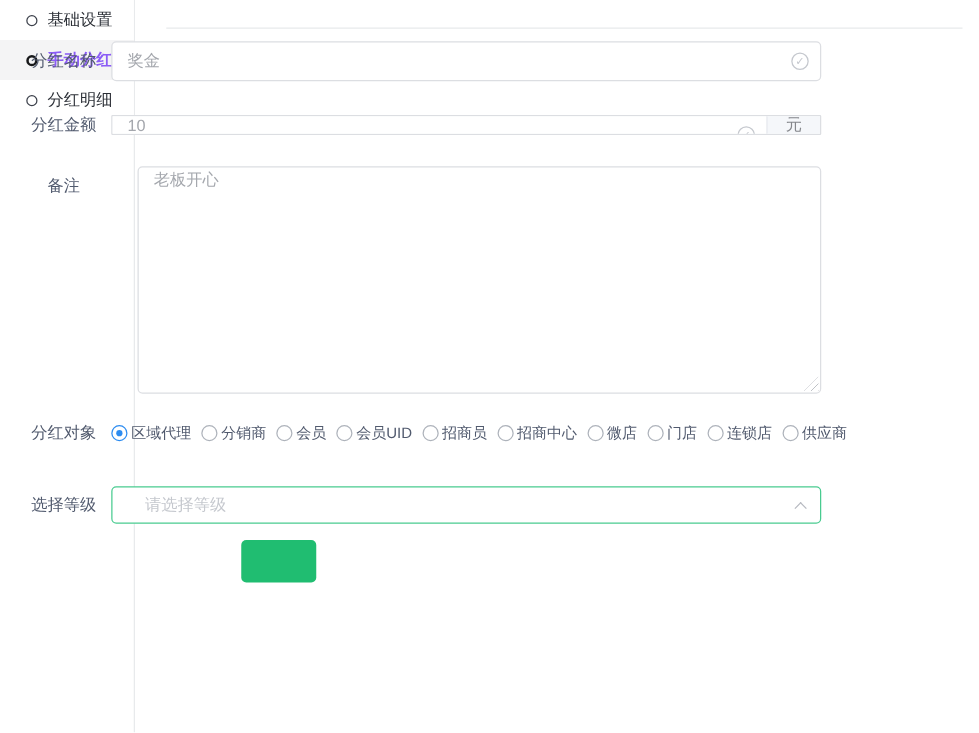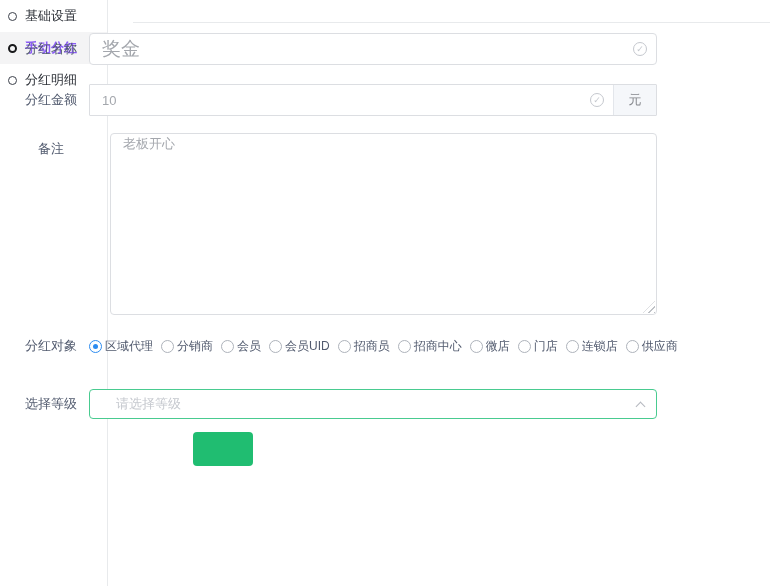--- a/index.html
+++ b/index.html
@@ -3,46 +3,46 @@
 <meta charset="utf-8">
 <style>
   * { margin:0; padding:0; box-sizing:border-box; }
   html,body { width:783px; height:586px; background:#fff; overflow:hidden;
     font-family:"Liberation Sans","DejaVu Sans",sans-serif; font-size:13px; color:#515a6e; }
   .stage { position:relative; width:783px; height:586px; background:#fff; }
 
   
   .sidebar { position:absolute; left:0; top:0; width:108px; height:586px;
     background:#fff; border-right:1px solid #e8eaec; }
-  .side-item { display:flex; align-items:center; height:32px; padding-left:8px;
+  .side-item { display:flex; align-items:center; height:32px; padding-left:21px;
     cursor:pointer; color:#2b2f36; font-size:13px; background:#fff; }
   .side-item.active { background:var(--sidebar-active-bg,#f4f4f5); font-weight:bold; color:#8b5cf6; }
   .circle-icon { width:9px; height:9px; border:1.6px solid #3c414b; border-radius:50%;
     margin-right:8px; flex:0 0 auto; }
   .side-item.active .circle-icon { border-color:#17181a; border-width:2px; }
 
   
   .main { position:absolute; left:108px; top:0; width:675px; height:586px; background:#fff; }
   .top-divider { position:absolute; left:25px; right:13px; top:22px; height:1px; background:var(--divider,#e8eaec); }
 
   .form-row { position:absolute; left:25px; width:632px; display:flex; align-items:center; }
   .form-label { width:52px; margin-right:12px; text-align:center; color:#515a6e;
     flex:0 0 auto; font-size:13px; }
 
   .text-input { position:relative; flex:1; height:32px; border:1px solid var(--input-border,#dcdee2);
     border-radius:4px; background:#fff; display:flex; align-items:center; }
   .text-input input { width:100%; height:100%; border:none; outline:none; background:transparent;
-    padding:0 30px 0 12px; font-size:19px; color:#a4a7ad;
+    padding:0 30px 0 12px; font-size:13px; color:#a4a7ad;
     font-family:"Liberation Sans","DejaVu Sans",sans-serif; }
 
   .check-icon { position:absolute; right:9px; top:8px; width:14px; height:14px;
     border:1px solid #c5c8ce; border-radius:50%; color:#c5c8ce; font-size:9px;
     line-height:12px; text-align:center; }
 
-  .input-group { flex:1; display:flex; height:32px; border:1px solid var(--input-border,#dcdee2);
+  .input-group { flex:1; display:flex; height:16px; border:1px solid var(--input-border,#dcdee2);
     border-radius:1px; overflow:hidden; background:#fff; }
   .input-group .input-part { position:relative; flex:1; display:flex; align-items:center; }
   .input-group input { width:100%; height:100%; border:none; outline:none;
     padding:0 30px 0 12px; font-size:13px; color:#a4a7ad;
     font-family:"Liberation Sans","DejaVu Sans",sans-serif; }
   .addon { width:43px; background:var(--addon-bg,#f5f7fa); border-left:1px solid #e3e6eb;
     display:flex; align-items:center; justify-content:center; color:#85878c; font-size:13px; }
 
   .row-remark { align-items:flex-start;gap:21px; }
   .row-remark .form-label { margin-top:7px; }

